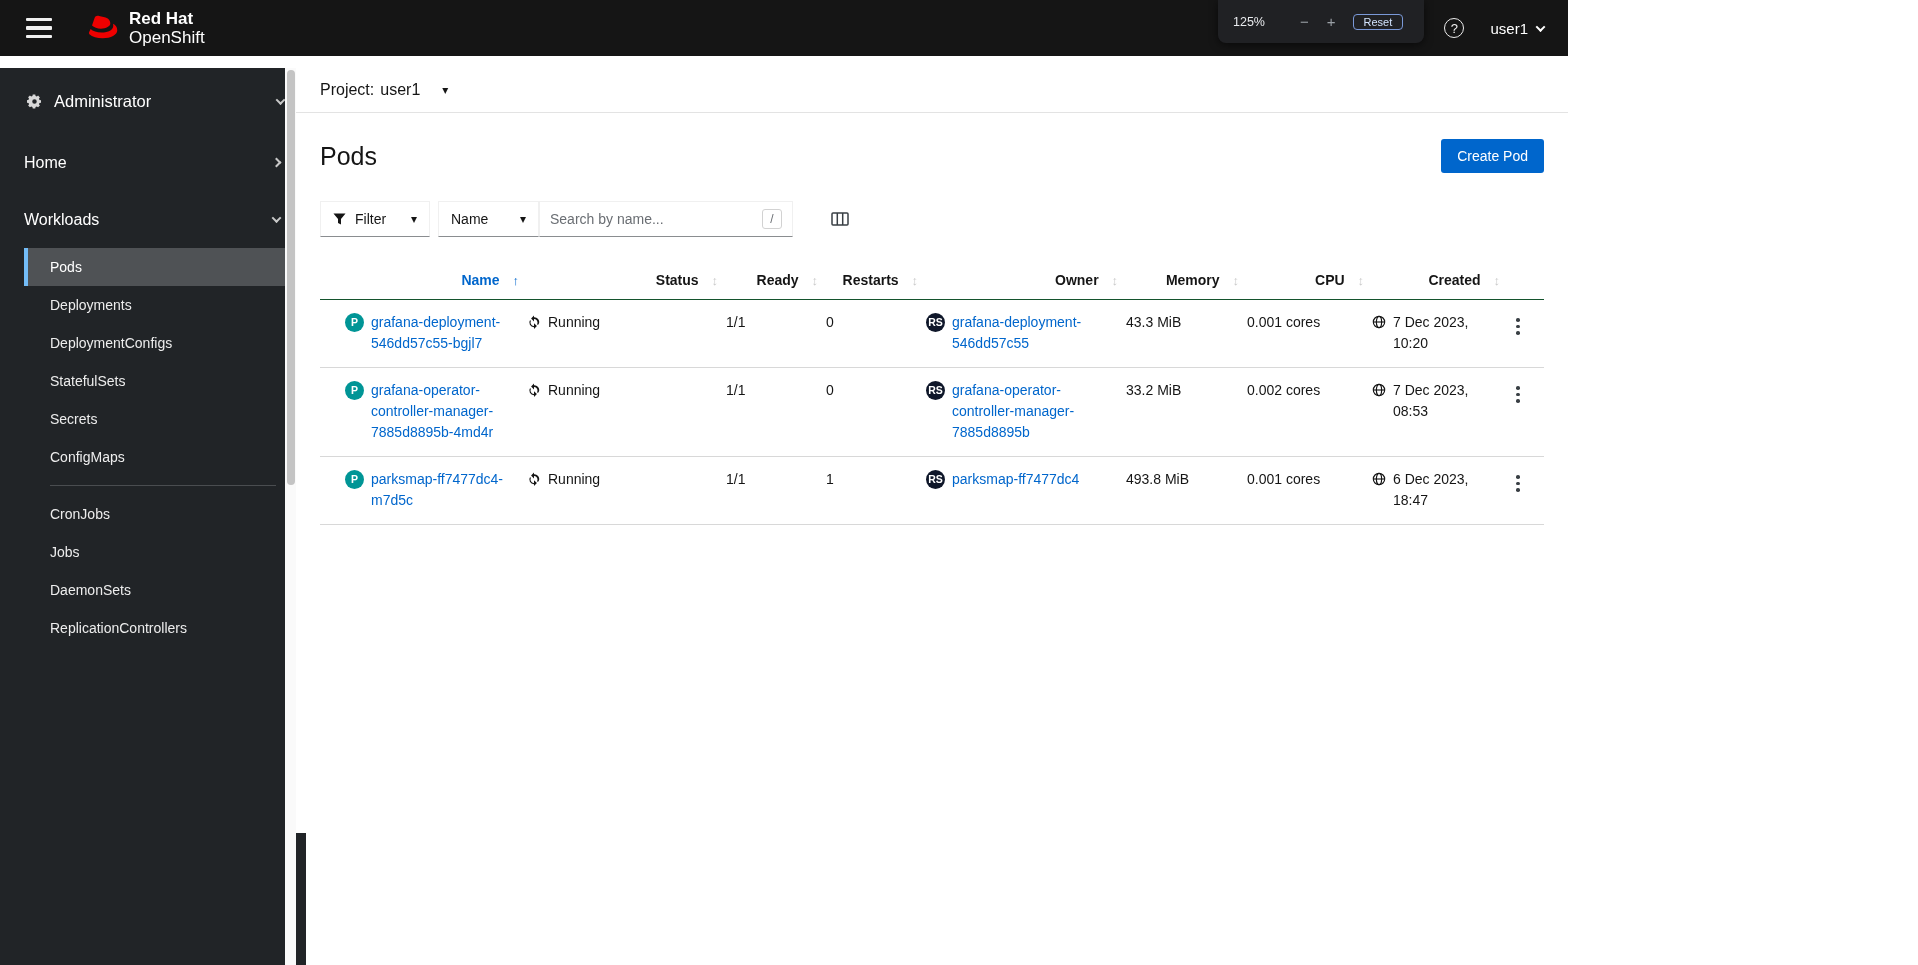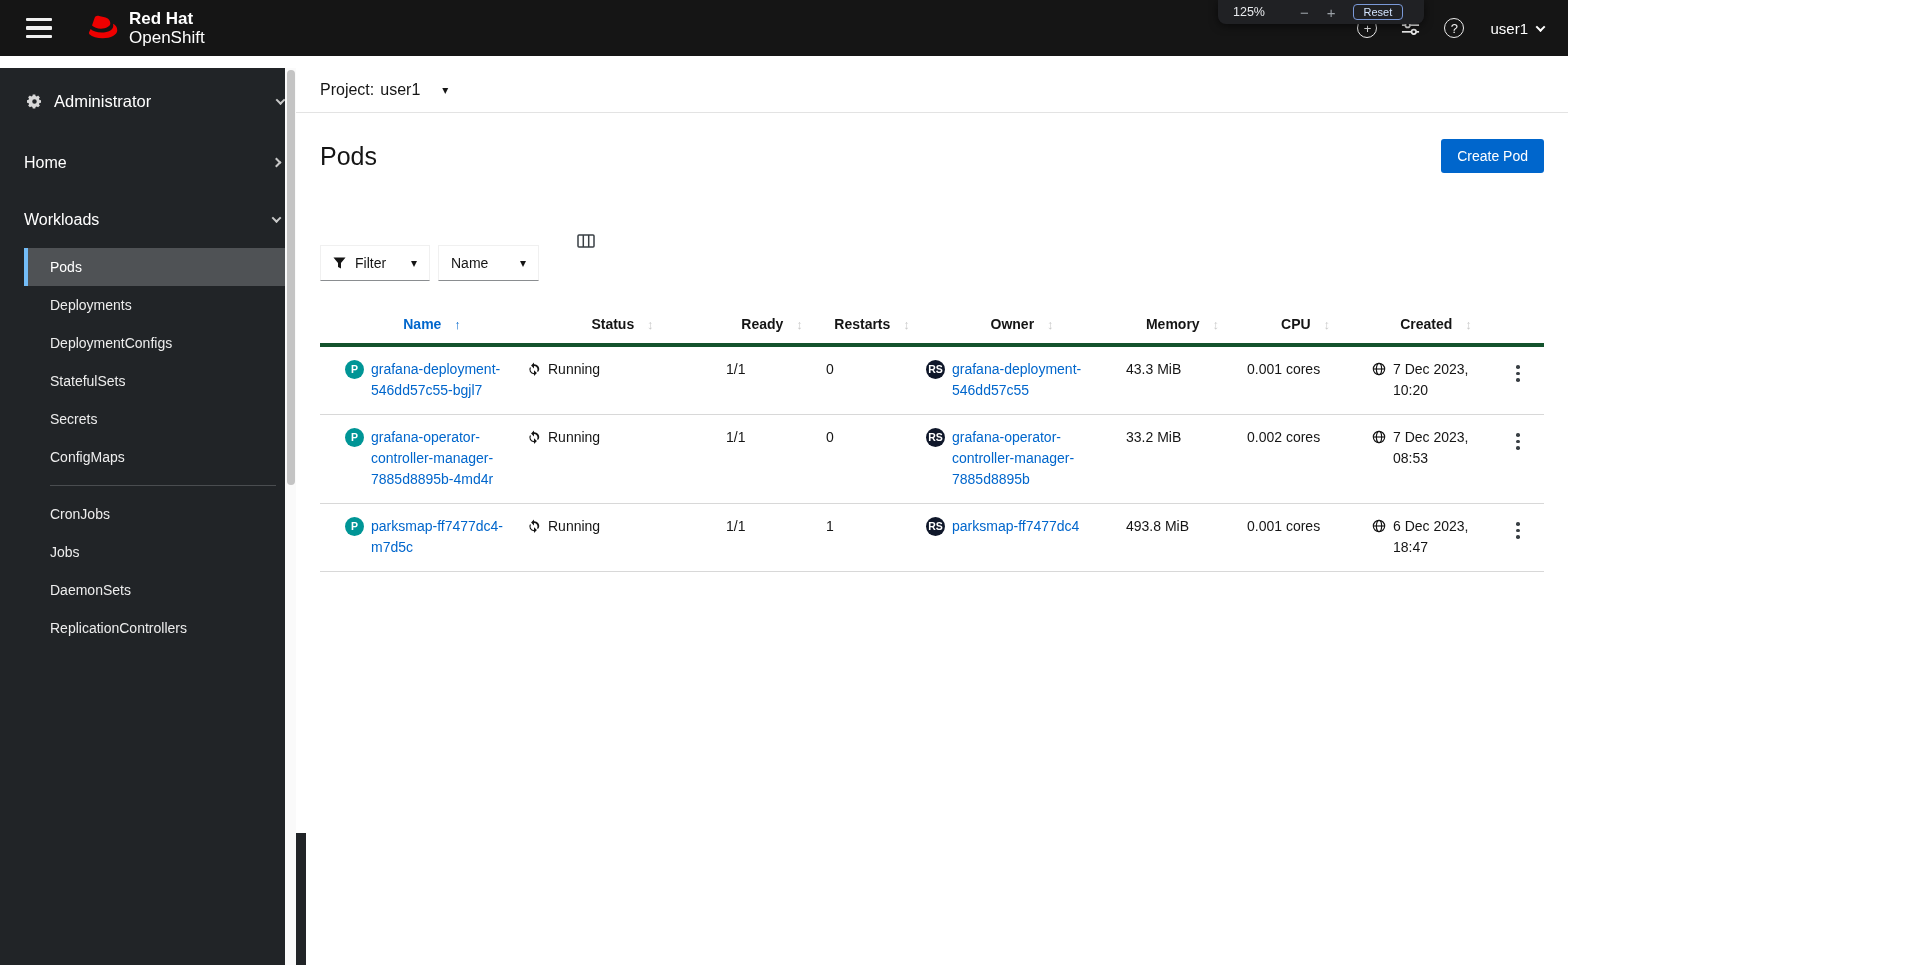--- a/index.html
+++ b/index.html
@@ -24,21 +24,21 @@
   .user-menu { display: flex; align-items: center; gap: 9px; color: #fff; font-size: 15px; cursor: pointer;
     background: none; border: none; margin-left: 2px; }
   .chev { display: inline-block; width: 7px; height: 7px; border-right: 2px solid #c8c8c8;
     border-bottom: 2px solid #c8c8c8; }
   .chev.down { transform: rotate(45deg) translate(-1px,-1px); }
   .chev.right { transform: rotate(-45deg); }
   .chev.white { border-color: #fff; }
   .caret-glyph { font-size: 12px; color: #151515; }
 
   
-  .zoom-popup { position: absolute; top: 0; right: 144px; height: 24px; min-width: 206px;
+  .zoom-popup { position: absolute; top: 0; right: 144px; height: 43px; min-width: 206px;
     background: #202124; border-radius: 0 0 8px 8px; box-shadow: 0 2px 8px rgba(0,0,0,.55);
     display: flex; align-items: center; padding: 0 12px 0 15px; z-index: 20; gap: 4px; }
   .zoom-level { color: #e8eaed; font-size: 12.5px; margin-right: 24px; }
   .zoom-step { background: none; border: none; color: #9aa0a6; font-size: 15px; padding: 0 7px; cursor: pointer; }
   .zoom-reset { margin-left: 6px; background: none; border: 1px solid #7a99d8; color: #d2e3fc;
     font-size: 11px; padding: 1px 10px; border-radius: 4px; cursor: pointer; }
 
   
   .sidebar { position: absolute; left: 0; top: 68px; width: 306px; height: 897px;
     background: #212427; color: #fff; overflow: hidden; }
@@ -61,38 +61,38 @@
   .project-bar { height: 45px; border-bottom: 1px solid #e3e3e3; display: flex; align-items: center;
     padding: 0 24px; font-size: 16px; gap: 6px; }
   .project-bar .caret-glyph { margin-left: 16px; }
   .page-head { display: flex; align-items: center; justify-content: space-between; padding: 26px 24px 0 24px; }
   .page-title { font-size: 25px; font-weight: 500; color: #151515; }
   .btn-primary { background: #0066cc; color: #fff; border: none; border-radius: 3px;
     font-size: 14px; padding: 9px 16px; cursor: pointer; font-family: inherit; }
 
   .toolbar { display: flex; align-items: center; margin: 28px 24px 0 24px; }
   .control { height: 36px; background: #fff; border: 1px solid #f0f0f0; border-bottom-color: #8a8d90;
-    display: flex; align-items: center; font-size: 14px; color: #151515; margin-top: 44px; }
+    display: flex; align-items: center; font-size: 14px; color: #151515; }
   .filter-select { width: 110px; padding: 0 12px; gap: 9px; cursor: pointer; margin-right: 8px; }
   .filter-select .caret-glyph { margin-left: auto; }
   .attr-select { width: 101px; padding: 0 12px; cursor: pointer; }
   .attr-select .caret-glyph { margin-left: auto; }
   .search-box { width: 254px; padding: 0 10px; gap: 8px; }
   .search-box input { border: none; outline: none; flex: 1; font-size: 14px; font-family: inherit;
     color: #151515; min-width: 0; background: transparent; }
   .search-box input::placeholder { color: #6a6e73; }
   .kbd { width: 20px; height: 20px; border: 1px solid #d2d2d2; border-radius: 3px; flex: none;
     font-size: 12px; color: #6a6e73; display: flex; align-items: center; justify-content: center; }
   .col-mgmt { margin-left: 38px; background: none; border: none; cursor: pointer; display: flex; align-items: center; }
 
   
   table.pods { margin: 24px 24px 0 24px; width: 1224px; border-collapse: collapse;
     table-layout: fixed; font-size: 14px; }
-  th { text-align: center; font-weight: 700; color: #151515; padding: 11px 8px 11px 0;
-    border-bottom: 4px solid #14532d; cursor: pointer; white-space: nowrap; }
+  th { text-align: right; font-weight: 700; color: #151515; padding: 11px 8px 11px 0;
+    border-bottom: 1px solid #14532d; cursor: pointer; white-space: nowrap; }
   th:first-child, td:first-child { padding-left: 25px; }
   .sort-icon { margin-left: 9px; font-weight: 400; font-size: 13px; color: #c9c9c9; }
   .sorted-label, .sort-icon.sorted { color: #0066cc; }
   td { padding: 12px 8px 13px 0; vertical-align: top; border-bottom: 1px solid #d8d8d8;
     color: #151515; line-height: 21px; }
   .cell-flex { display: flex; align-items: flex-start; }
   .badge { width: 19px; height: 19px; border-radius: 10px; color: #fff; font-size: 10.5px;
     font-weight: 700; display: flex; align-items: center; justify-content: center;
     flex: none; margin: 1px 7px 0 0; }
   .badge-pod { background: #009596; }
@@ -223,20 +223,24 @@
         <svg viewBox="0 0 14 14" width="13" height="13" fill="#151515">
           <path d="M.5.5h13L8.6 6.4v6.1l-3.2-1.6V6.4z"></path>
         </svg>
         <span>Filter</span>
         <span class="caret-glyph">▾</span>
       </div>
       <div class="control attr-select">
         <span>Name</span>
         <span class="caret-glyph">▾</span>
       </div>
+      <div class="control search-box">
+        <input type="text" placeholder="Search by name..." style="">
+        <span class="kbd">/</span>
+      </div>
       <button class="col-mgmt">
         <svg viewBox="0 0 18 16" width="18" height="16" fill="none" stroke="#393f44" stroke-width="1.5">
           <rect x="1" y="2" width="16" height="12" rx="1"></rect>
           <line x1="6.3" y1="2" x2="6.3" y2="14"></line>
           <line x1="11.7" y1="2" x2="11.7" y2="14"></line>
         </svg>
       </button>
     </div>
 
     <table class="pods">

